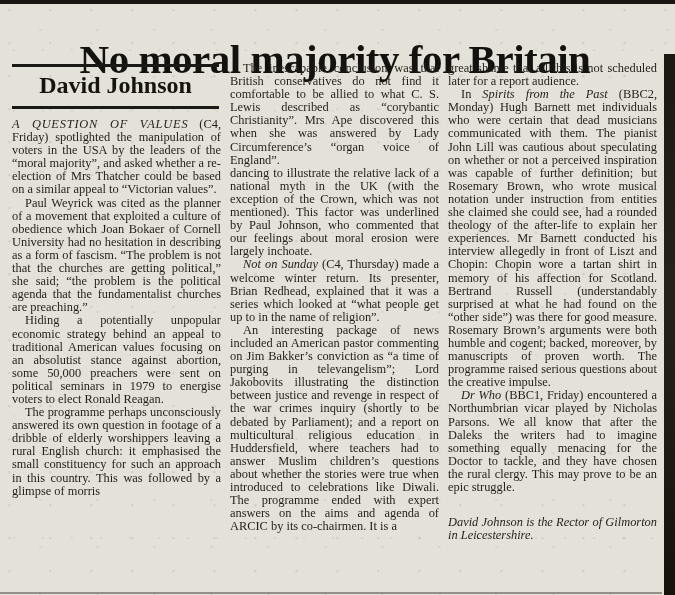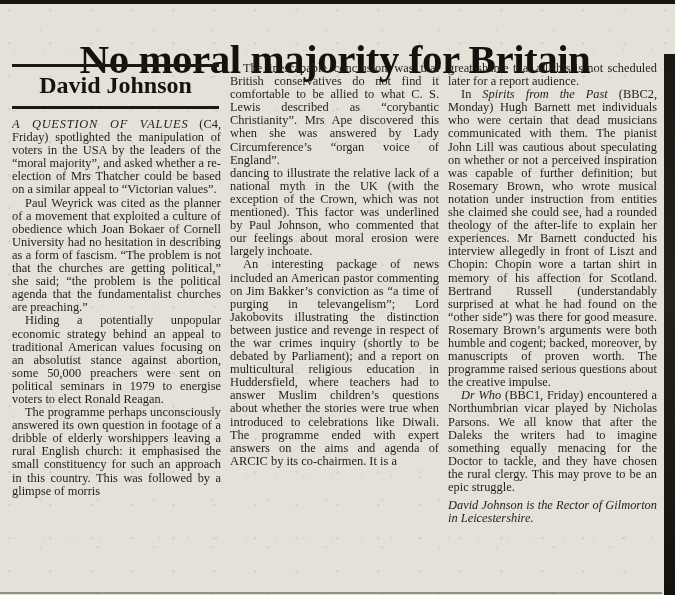--- a/index.html
+++ b/index.html
@@ -70,21 +70,21 @@
     text-align: center;
   }
   .byline-name, .byline-role {
     font-weight: bold;
     font-size: 24px;
     line-height: 23px;
     color: #16140f;
   }
   .para { margin: 0; }
   .para.indent { text-indent: 13px; }
-  .para.note { margin-top: 5px; }
+  .para.note { margin-top: 22px; }
   .ital { font-style: italic; }
   .lead { font-style: italic; letter-spacing: 0.8px; }
 </style>
 </head>
 <body>
 
 <div class="page">
   <div class="top-rule"></div>
 
   <h1 class="headline">No moral majority for Britain</h1>
@@ -95,20 +95,21 @@
         <div class="byline-name">David Johnson</div>
       </div>
     <p class="para"><span class="ital lead">A QUESTION OF VALUES</span><span class=""> (C4, Friday) spotlighted the manipulation of voters in the USA by the leaders of the “moral majority”, and asked whether a re-election of Mrs Thatcher could be based on a similar appeal to “Victorian values”.</span></p>
         <p class="para indent"><span class="">Paul Weyrick was cited as the planner of a movement that exploited a culture of obedience which Joan Bokaer of Cornell University had no hesitation in describing as a form of fascism. “The problem is not that the churches are getting political,” she said; “the problem is the political agenda that the fundamentalist churches are preaching.”</span></p>
         <p class="para indent"><span class="">Hiding a potentially unpopular economic strategy behind an appeal to traditional American values focusing on an absolutist stance against abortion, some 50,000 preachers were sent on political seminars in 1979 to energise voters to elect Ronald Reagan.</span></p>
         <p class="para indent"><span class="">The programme perhaps unconsciously answered its own question in footage of a dribble of elderly worshippers leaving a rural English church: it emphasised the small constituency for such an approach in this country. This was followed by a glimpse of morris</span></p>
       </div>
     <div class="col">
         <p class="para indent"><span class="">The inescapable conclusion was that British conservatives do not find it comfortable to be allied to what C. S. Lewis described as “corybantic Christianity”. Mrs Ape discovered this when she was answered by Lady Circumference’s “organ voice of England”.</span></p>
         <p class="para"><span class="">dancing to illustrate the relative lack of a national myth in the UK (with the exception of the Crown, which was not mentioned). This factor was underlined by Paul Johnson, who commented that our feelings about moral erosion were largely inchoate.</span></p>
+        <p class="para indent"><span class="ital">Not on Sunday</span><span class=""> (C4, Thursday) made a welcome winter return. Its presenter, Brian Redhead, explained that it was a series which looked at “what people get up to in the name of religion”.</span></p>
         <p class="para indent"><span class="">An interesting package of news included an American pastor commenting on Jim Bakker’s conviction as “a time of purging in televangelism”; Lord Jakobovits illustrating the distinction between justice and revenge in respect of the war crimes inquiry (shortly to be debated by Parliament); and a report on multicultural religious education in Huddersfield, where teachers had to answer Muslim children’s questions about whether the stories were true when introduced to celebrations like Diwali. The programme ended with expert answers on the aims and agenda of ARCIC by its co-chairmen. It is a</span></p>
       </div>
     <div class="col">
         <p class="para"><span class="">great shame that all this is not scheduled later for a report audience.</span></p>
         <p class="para indent"><span class="">In </span><span class="ital">Spirits from the Past</span><span class=""> (BBC2, Monday) Hugh Barnett met individuals who were certain that dead musicians communicated with them. The pianist John Lill was cautious about speculating on whether or not a perceived inspiration was capable of further definition; but Rosemary Brown, who wrote musical notation under instruction from entities she claimed she could see, had a rounded theology of the after-life to explain her experiences. Mr Barnett conducted his interview allegedly in front of Liszt and Chopin: Chopin wore a tartan shirt in memory of his affection for Scotland. Bertrand Russell (understandably surprised at what he had found on the “other side”) was there for good measure. Rosemary Brown’s arguments were both humble and cogent; backed, moreover, by manuscripts of proven worth. The programme raised serious questions about the creative impulse.</span></p>
         <p class="para indent"><span class="ital">Dr Who</span><span class=""> (BBC1, Friday) encountered a Northumbrian vicar played by Nicholas Parsons. We all know that after the Daleks the writers had to imagine something equally menacing for the Doctor to tackle, and they have chosen the rural clergy. This may prove to be an epic struggle.</span></p>
         <p class="para note"><span class="ital">David Johnson is the Rector of Gilmorton in Leicestershire.</span></p>
       </div>
   </div>
 

